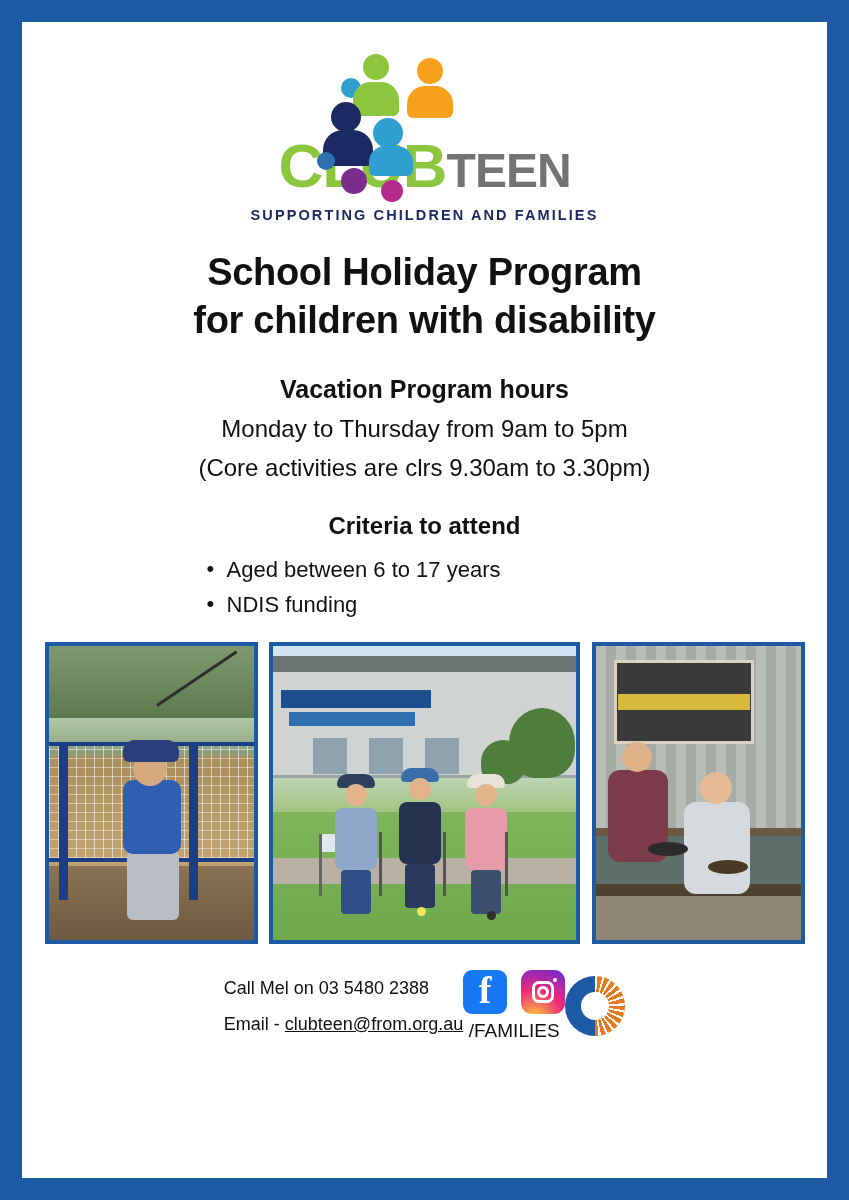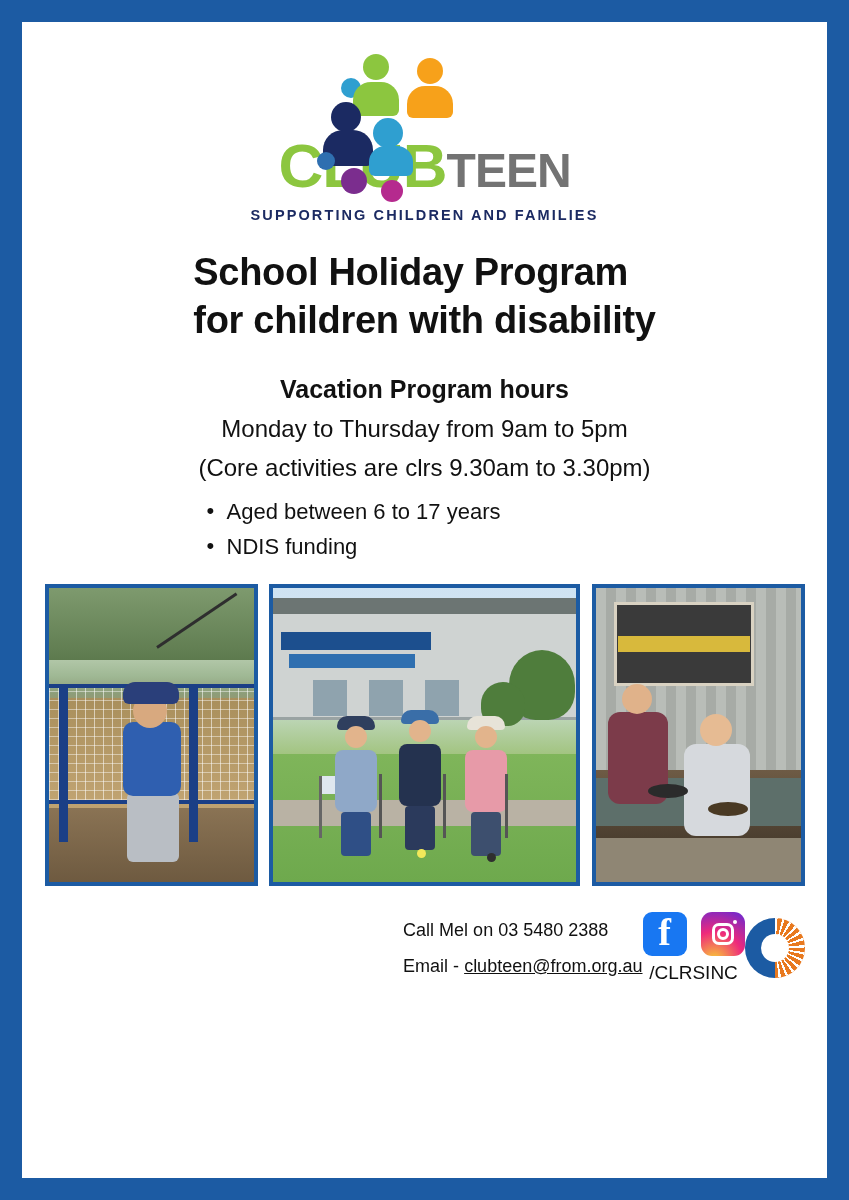--- a/index.html
+++ b/index.html
@@ -46,21 +46,21 @@
   
   .blob { position: absolute; border-radius: 50%; }
   .blob-r { position: absolute; border-radius: 22px; }
 
   
   h1 {
     margin-top: 26px;
     font-size: 38px;
     line-height: 1.26;
     font-weight: bold;
-    text-align: left;
+    text-align: center;
     color: #111111;
     letter-spacing: -0.3px;
   }
   .sub-head {
     margin-top: 30px;
     font-size: 25px;
     font-weight: bold;
     color: #111111;
     text-align: center;
   }
@@ -158,21 +158,21 @@
   .p3 .child-h { position:absolute; left:104px; top:126px; width:32px; height:32px; border-radius:50%; background:#e6bb93; }
   .p3 .child-b { position:absolute; left:88px; top:156px; width:66px; height:92px; border-radius:12px; background:#d6d9dd; }
   .p3 .panel { position:absolute; width:40px; height:14px; border-radius:50%; background:#2b2b2b; }
 
   
   .footer {
     margin-top: 26px;
     width: 760px;
     display: flex;
     align-items: center;
-    justify-content: flex-end;
+    justify-content: center;
   }
   .contact { font-size: 18px; color: #111; line-height: 2.0; }
   .contact a { color: #111; text-decoration: underline; }
   .social { text-align: center; }
   .social-icons { display: flex; gap: 14px; justify-content: center; }
   .fb {
     width: 44px; height: 44px; border-radius: 9px; background: #1877f2;
     position: relative;
   }
   .fb::after {
@@ -250,20 +250,21 @@
 
   <h1>
     <span>School Holiday Program</span><br>
     <span>for children with disability</span>
   </h1>
 
   <div class="sub-head">Vacation Program hours</div>
   <div class="sub-line">Monday to Thursday from 9am to 5pm</div>
   <div class="sub-line">(Core activities are clrs 9.30am to 3.30pm)</div>
 
+  <div class="criteria-head">Criteria to attend</div>
   <ul class="criteria">
     <li>Aged between 6 to 17 years</li>
     <li>NDIS funding</li>
   </ul>
 
   <div class="photos">
 
     <div class="photo p1">
       <div class="sky"></div>
       <div class="trees"></div>
@@ -346,21 +347,21 @@
 
     <div class="social">
       <div class="social-icons">
         <span class="fb"></span>
         <span class="ig">
           <span class="ring"></span>
           <span class="lens"></span>
           <span class="dot"></span>
         </span>
       </div>
-      <div class="social-handle">/CLRSINC</div>
+      <div class="social-handle">/FAMILIES</div>
     </div>
 
     <div class="clrs">
       <span class="clrs-mark">
         <span class="left-half"></span>
         <span class="sun"></span>
         <span class="sunmask"></span>
         <span class="hole"></span>
       </span>
     </div>

